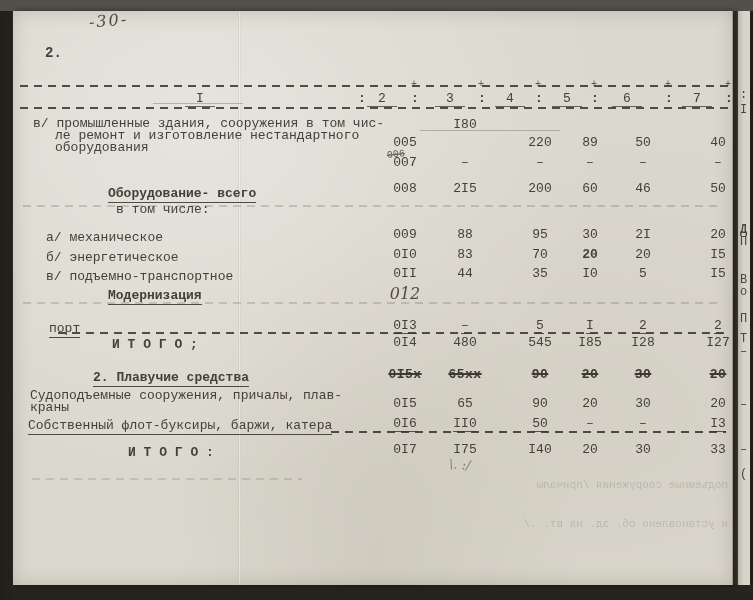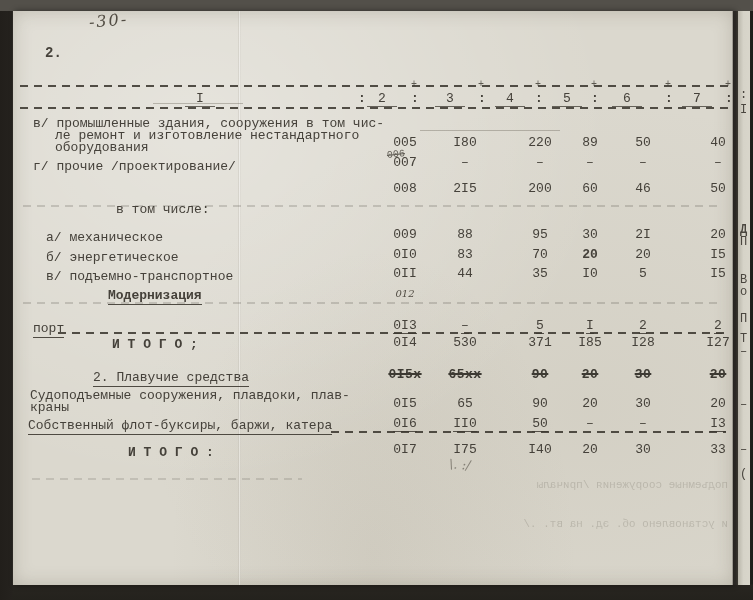--- a/index.html
+++ b/index.html
@@ -91,39 +91,39 @@
     </div>
     <div class="pencil" style="left:140px;top:92px;width:90px"></div>
     <div class="dashline" style="left:7px;top:96px;width:708px"></div>
 
     <div class="r" style="top:107px;height:40px">
       <span class="lbl" style="left:20px;top:0">в/ промышленные здания, сооружения в том чис-</span>
       <span class="lbl" style="left:42px;top:12px">ле ремонт и изготовление нестандартного</span>
       <span class="lbl" style="left:42px;top:24px">оборудования</span>
       <div class="pencil" style="left:407px;top:12px;width:140px"></div>
       <span class="cell c0" style="top:19px">005</span>
-      <span class="cell c1" style="top:19px">I80</span>
+      <span class="cell c1" style="top:1px">I80</span>
       <span class="cell c2" style="top:19px">220</span>
       <span class="cell c3" style="top:19px">89</span>
       <span class="cell c4" style="top:19px">50</span>
       <span class="cell c5" style="top:19px">40</span>
       <span class="smudge006" style="left:374px;top:31px">006</span>
     </div>
 
     <div class="r" style="top:146px">
-      <span class="lbl" style="left:20px;top:4px">г/ прочие /проектирование/</span>
       <span class="cell c0">007</span>
       <span class="cell c1">–</span>
       <span class="cell c2">–</span>
       <span class="cell c3">–</span>
       <span class="cell c4">–</span>
       <span class="cell c5">–</span>
     </div>
 
     <div class="r" style="top:172px">
+      <span class="lbl ul" style="left:95px;top:5px;font-weight:bold">Оборудование- всего</span>
       <span class="cell c0">008</span>
       <span class="cell c1">2I5</span>
       <span class="cell c2">200</span>
       <span class="cell c3">60</span>
       <span class="cell c4">46</span>
       <span class="cell c5">50</span>
     </div>
 
     <div class="dashline faint" style="left:10px;top:194px;width:700px"></div>
 
@@ -156,57 +156,57 @@
       <span class="cell c0">0II</span>
       <span class="cell c1">44</span>
       <span class="cell c2">35</span>
       <span class="cell c3">I0</span>
       <span class="cell c4">5</span>
       <span class="cell c5">I5</span>
     </div>
 
     <div class="r" style="top:277px">
       <span class="lbl ul" style="left:95px;top:2px;font-weight:bold">Модернизация</span>
-      <span class="cell c0 hw" style="font-size:10px">012</span>
+      <span class="cell c0 hw" style="font-size:16px">012</span>
     </div>
     <div class="dashline faint" style="left:10px;top:291px;width:700px"></div>
 
     <div class="r" style="top:300px;height:26px">
-      <span class="lbl ul" style="left:20px;top:12px">порт</span>
+      <span class="lbl ul" style="left:36px;top:12px">порт</span>
       <span class="cell c0" style="top:9px"><span class="ulv">0I3</span></span>
       <span class="cell c1" style="top:9px"><span class="ulv">–</span></span>
       <span class="cell c2" style="top:9px"><span class="ulv">5</span></span>
       <span class="cell c3" style="top:9px"><span class="ulv">I</span></span>
       <span class="cell c4" style="top:9px"><span class="ulv">2</span></span>
       <span class="cell c5" style="top:9px"><span class="ulv">2</span></span>
       <div class="dashline" style="left:45px;top:21px;width:668px"></div>
     </div>
 
     <div class="r" style="top:326px">
       <span class="lbl" style="left:99px;top:2px;font-weight:bold">И Т О Г О ;</span>
       <span class="cell c0">0I4</span>
-      <span class="cell c1">530</span>
-      <span class="cell c2">371</span>
+      <span class="cell c1">480</span>
+      <span class="cell c2">545</span>
       <span class="cell c3">I85</span>
       <span class="cell c4">I28</span>
       <span class="cell c5">I27</span>
     </div>
 
     <div class="r" style="top:358px">
-      <span class="lbl ul" style="left:80px;top:3px;font-weight:normal">2. Плавучие средства</span>
+      <span class="lbl ul" style="left:80px;top:3px;font-weight:bold">2. Плавучие средства</span>
       <span class="cell c0 strike">0I5x</span>
       <span class="cell c1 strike">65xx</span>
       <span class="cell c2 strike">90</span>
       <span class="cell c3 strike">20</span>
       <span class="cell c4 strike">30</span>
       <span class="cell c5 strike">20</span>
     </div>
 
     <div class="r" style="top:379px;height:26px">
-      <span class="lbl" style="left:17px;top:0">Судоподъемные сооружения, плавдоки, плав-</span>
+      <span class="lbl" style="left:17px;top:0">Судоподъемные сооружения, причалы, плав-</span>
       <span class="lbl" style="left:17px;top:12px">краны</span>
       <span class="cell c0" style="top:8px">0I5</span>
       <span class="cell c1" style="top:8px">65</span>
       <span class="cell c2" style="top:8px">90</span>
       <span class="cell c3" style="top:8px">20</span>
       <span class="cell c4" style="top:8px">30</span>
       <span class="cell c5" style="top:8px">20</span>
     </div>
 
     <div class="r" style="top:407px;height:20px">

